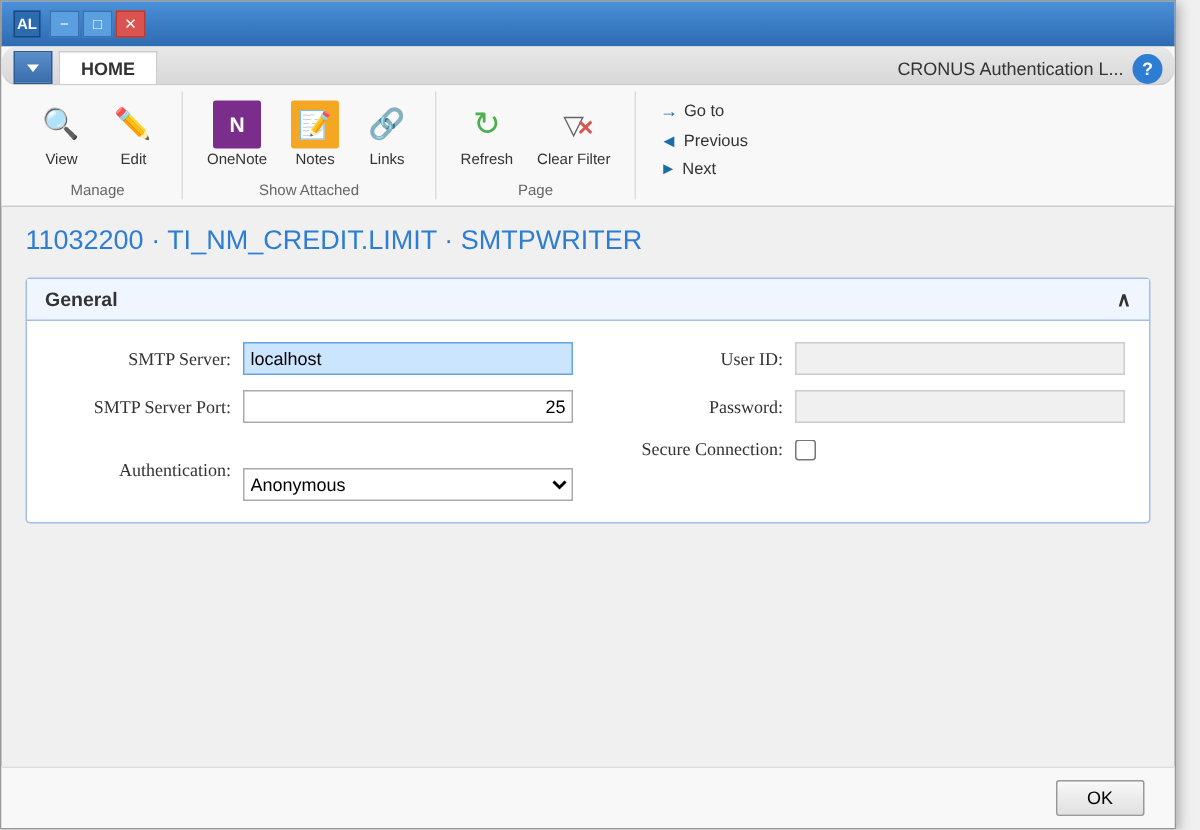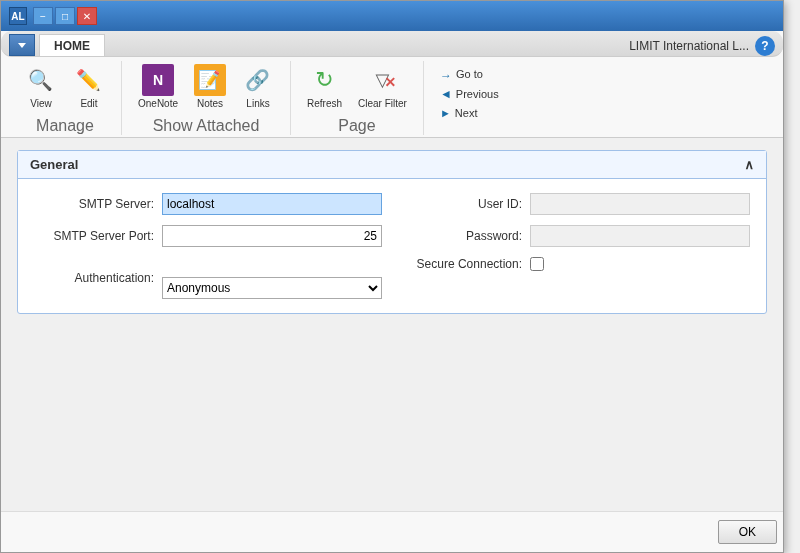--- a/index.html
+++ b/index.html
@@ -146,21 +146,21 @@
       min-height: 72px;
     }
     .ribbon-group:last-child { border-right: none; }
     .ribbon-group-buttons {
       display: flex;
       gap: 4px;
       flex: 1;
       align-items: center;
     }
     .ribbon-group-label {
-      font-size: 16px;
+      font-size: 10px;
       color: #666;
       text-align: center;
       margin-top: 5px;
     }
 
     .ribbon-btn {
       display: flex;
       flex-direction: column;
       align-items: center;
       cursor: pointer;
@@ -317,20 +317,21 @@
     .field-row {
       display: flex;
       align-items: center;
       gap: 8px;
     }
     .field-label {
       font-size: 12px;
       color: #333;
       min-width: 120px;
       text-align: right;
+      font-family: Liberation Serif, serif;
     }
     .field-input {
       flex: 1;
       height: 22px;
       border: 1px solid #aaa;
       padding: 0 4px;
       font-size: 12px;
       background: white;
     }
     .field-input.selected {
@@ -362,21 +363,21 @@
       width: 14px;
       height: 14px;
       border: 1px solid #aaa;
       background: white;
     }
 
     
     .bottom-bar {
       display: flex;
       justify-content: flex-end;
-      padding: 8px 6px;
+      padding: 8px 20px;
       border-top: 1px solid #ddd;
       background: #f8f8f8;
     }
     .ok-btn {
       padding: 4px 20px;
       background: linear-gradient(to bottom, #f8f8f8, #e0e0e0);
       border: 1px solid #999;
       font-size: 12px;
       cursor: pointer;
       border-radius: 2px;
@@ -401,21 +402,21 @@
   <div class="ribbon">
 
     <div class="tab-row">
       <div class="tab-dropdown">
         <div class="tab-dropdown-arrow"></div>
       </div>
       <div class="tab">
         <span>HOME</span>
       </div>
       <div class="company-name">
-        <span>LIMIT International L...</span>
+        <span>CRONUS Authentication L...</span>
         <div class="help-btn">
           <span>?</span>
         </div>
       </div>
     </div>
 
     <div class="ribbon-content">
 
       <div class="ribbon-group">
         <div class="ribbon-group-buttons">
@@ -491,20 +492,21 @@
             <span>Next</span>
           </div>
         </div>
       </div>
 
     </div>
   </div>
 
   <div class="page-area">
 
+    <div class="record-title">11032200 · TI_NM_CREDIT.LIMIT · SMTPWRITER</div>
 
     <div class="section-card">
       <div class="section-header">
         <span>General</span>
         <span style="cursor:pointer;">∧</span>
       </div>
       <div class="section-content">
 
         <div style="display:flex;flex-direction:column;gap:10px;">
           <div class="field-row">

